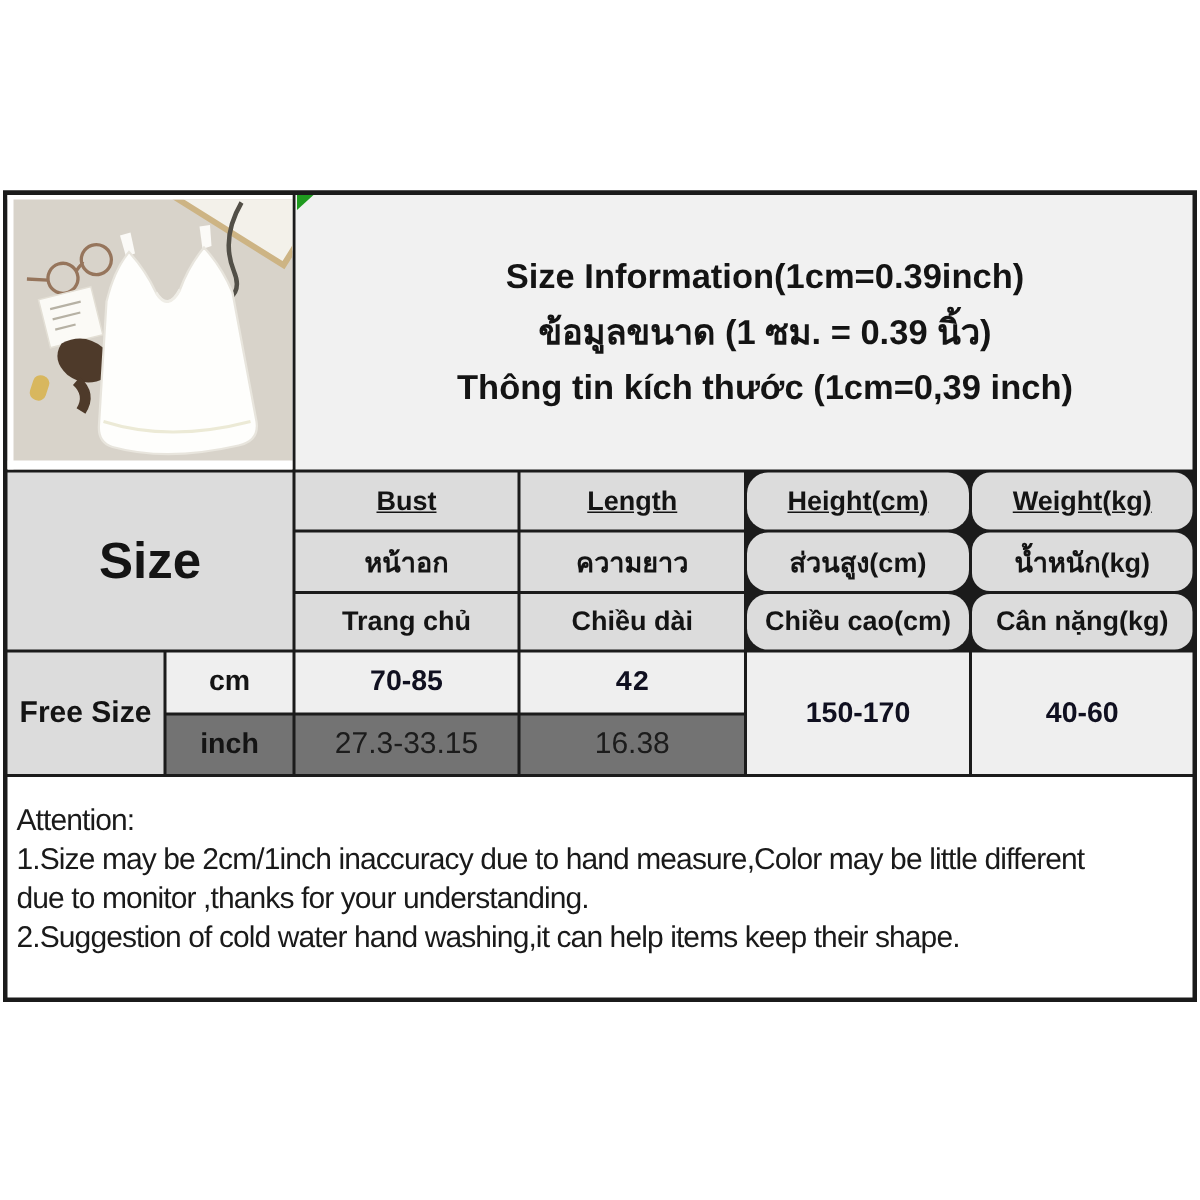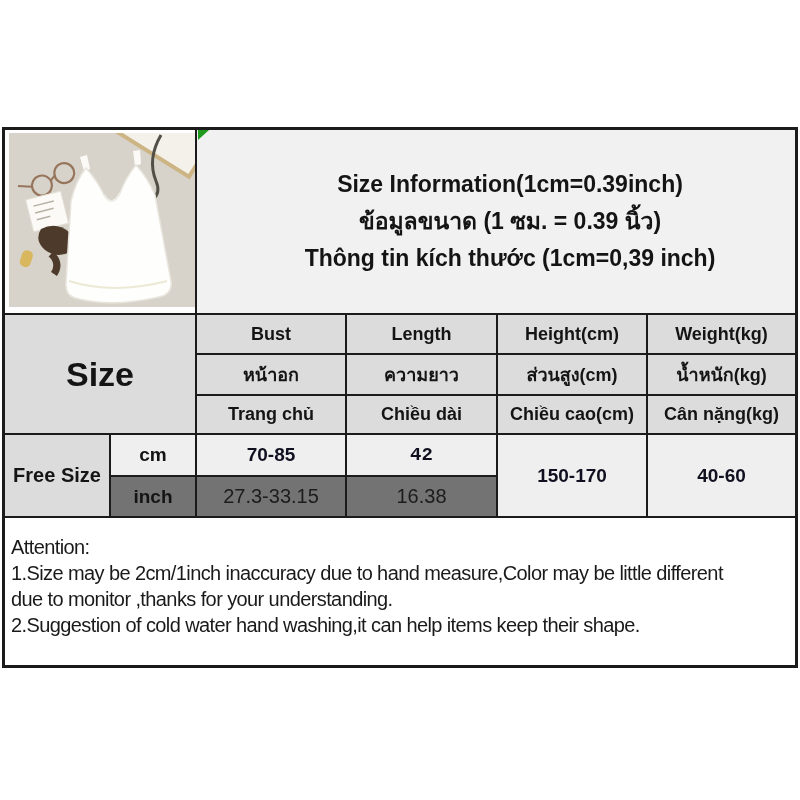--- a/index.html
+++ b/index.html
@@ -26,22 +26,22 @@
     border-width:3px 0 6px 4px;background:#d8d3ca;overflow:hidden;}
   .photo-inner svg{position:absolute;left:0;top:0;}
 
   .c-title{grid-column:3/7;grid-row:1;position:relative;flex-direction:column;padding-left:28px;}
   .title-line{font-weight:bold;font-size:23px;line-height:37px;white-space:nowrap;}
   .corner-marker{position:absolute;left:1px;top:0;width:0;height:0;
     border-top:10px solid #1f9a1f;border-right:11px solid transparent;}
 
   .c-size{grid-column:1/3;grid-row:2/5;font-weight:bold;font-size:34px;}
   .hdr{font-weight:bold;font-size:18px;white-space:nowrap;}
-  .row2{grid-row:2;}.row3{grid-row:3;}.row4{grid-row:4;}
-  .col3{grid-column:3;}.col4{grid-column:4;}.col5{grid-column:5;}.col6{grid-column:6;}
+  .row2{grid-row:2;text-decoration:underline;}.row3{grid-row:3;}.row4{grid-row:4;}
+  .col3{grid-column:3;}.col4{grid-column:4;}.col5{grid-column:5;border-radius:14px;}.col6{grid-column:6;border-radius:12px;}
 
   .c-freesize{grid-column:1;grid-row:5/7;font-weight:bold;font-size:20px;}
   .unit{font-weight:bold;font-size:19px;}
   .val-b{font-weight:bold;font-size:19px;color:#101020;}
   .val-r{font-weight:normal;font-size:20px;color:#1c1c1c;}
   .c-height{grid-column:5;grid-row:5/7;}
   .c-weight{grid-column:6;grid-row:5/7;}
 
   .c-attn{grid-column:1/7;grid-row:7;background:#ffffff;display:block;
     text-align:left;padding:16px 6px;}

